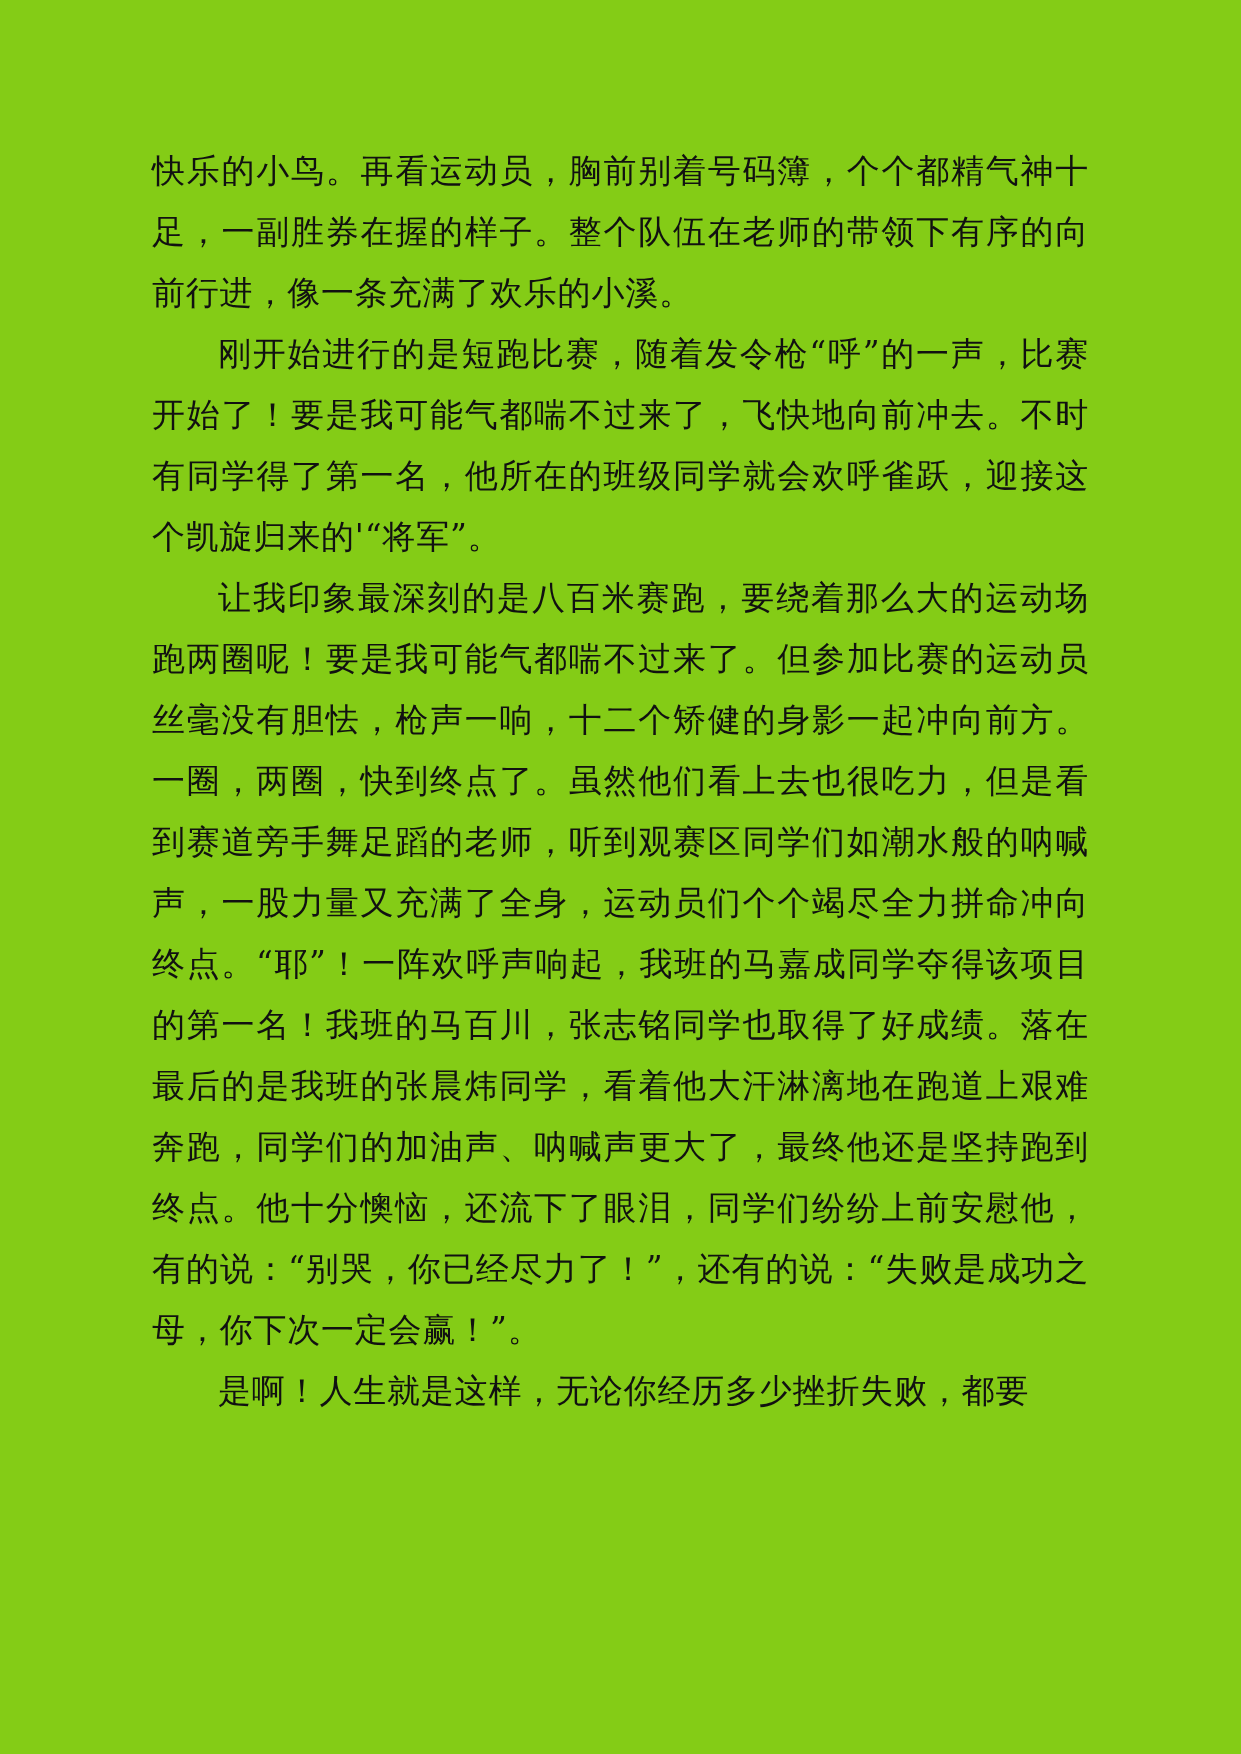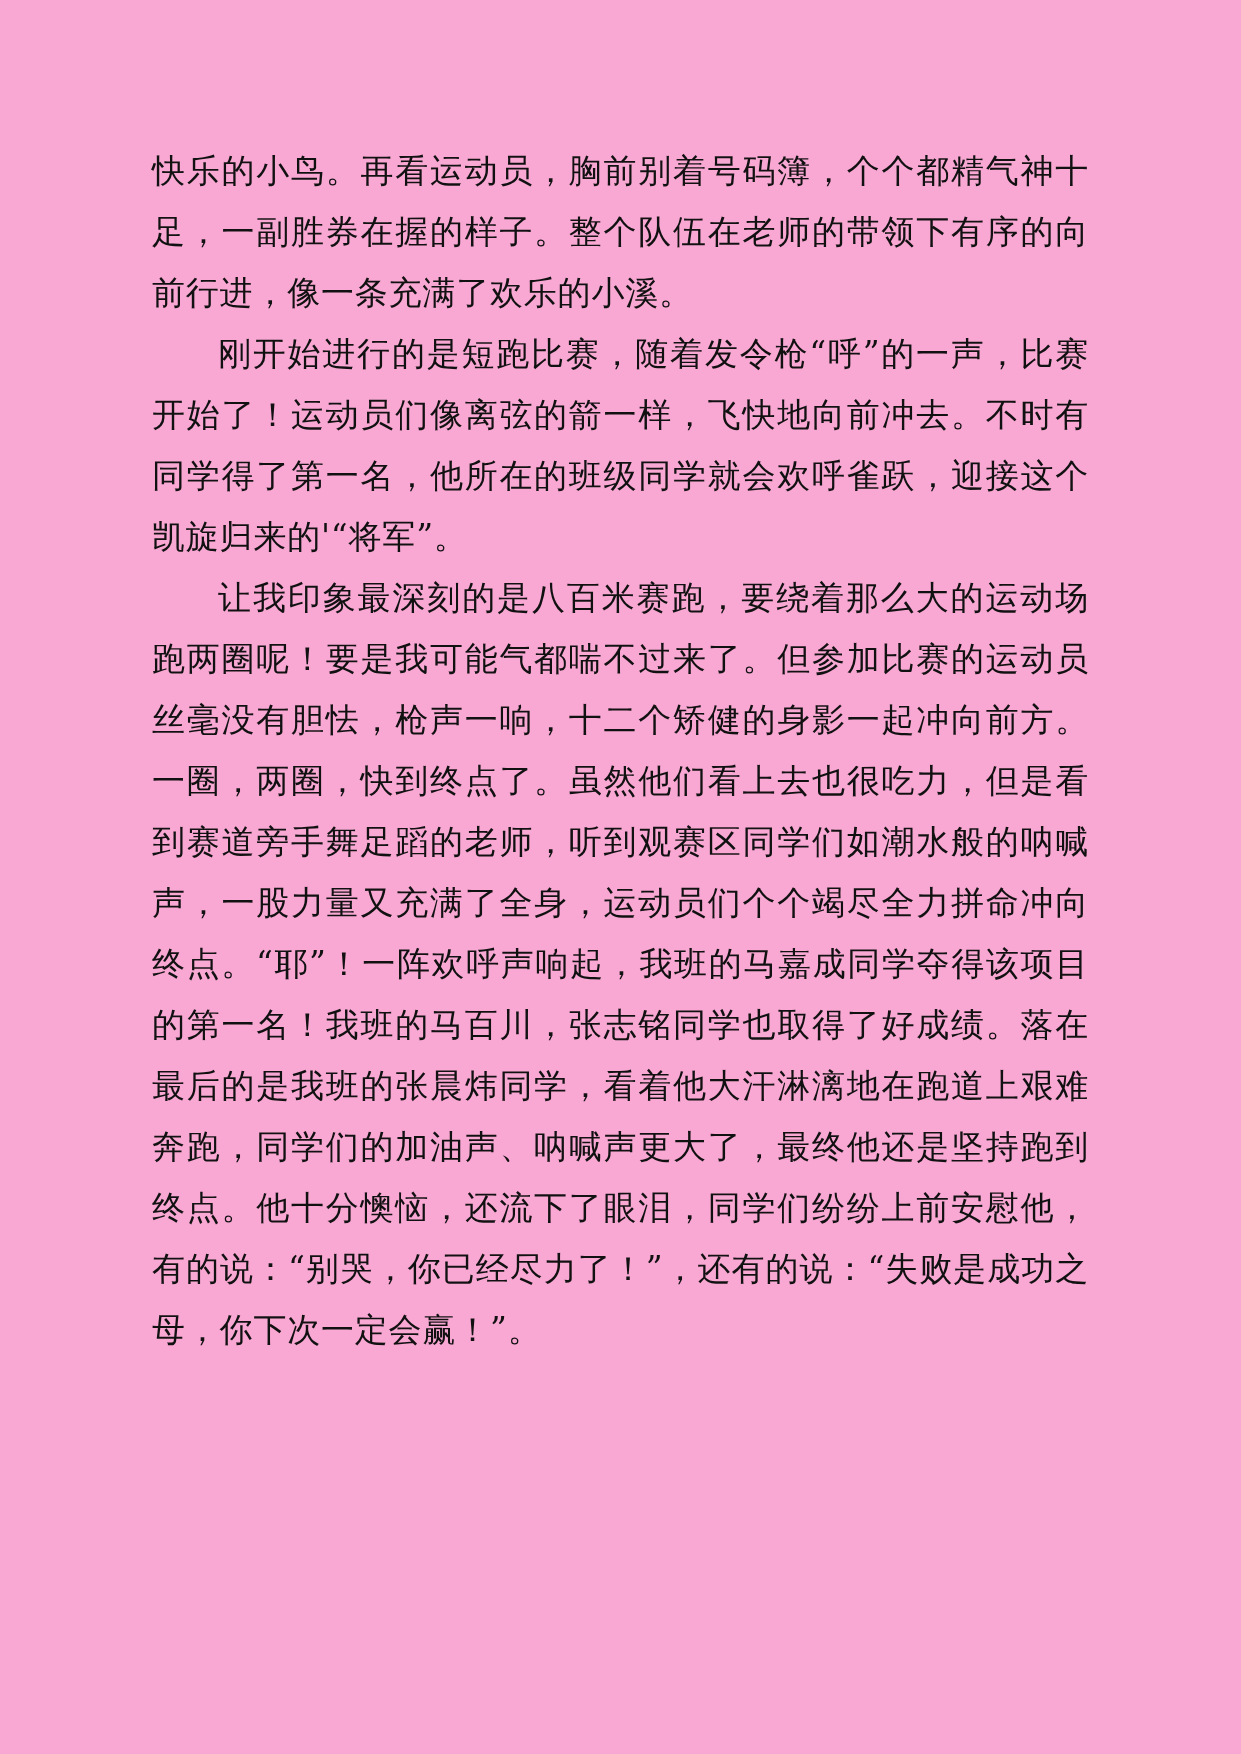--- a/index.html
+++ b/index.html
@@ -12,21 +12,21 @@
     height: 1754px;
     font-family: "DejaVu Serif", "Liberation Serif", serif;
     color: #000000;
     overflow: hidden;
   }
   .page {
     box-sizing: border-box;
     width: 1241px;
     height: 1754px;
     padding: 140px 152px 36px 152px;
-    background: #f9a8d4;
+    background: #84cc16;
   }
   .doc-body {
     font-size: 33px;
     line-height: 61px;
     letter-spacing: 0.8px;
     text-align: justify;
     text-justify: inter-character;
     color: #111111;
   }
   .para {
@@ -38,16 +38,17 @@
   .para.no-indent {
     text-indent: 0;
   }
 </style>
 </head>
 <body>
 
 <div class="page">
   <div class="doc-body">
     <p class="para no-indent">快乐的小鸟。再看运动员，胸前别着号码簿，个个都精气神十足，一副胜券在握的样子。整个队伍在老师的带领下有序的向前行进，像一条充满了欢乐的小溪。</p>
-    <p class="para">刚开始进行的是短跑比赛，随着发令枪“呼”的一声，比赛开始了！运动员们像离弦的箭一样，飞快地向前冲去。不时有同学得了第一名，他所在的班级同学就会欢呼雀跃，迎接这个凯旋归来的'“将军”。</p>
+    <p class="para">刚开始进行的是短跑比赛，随着发令枪“呼”的一声，比赛开始了！要是我可能气都喘不过来了，飞快地向前冲去。不时有同学得了第一名，他所在的班级同学就会欢呼雀跃，迎接这个凯旋归来的'“将军”。</p>
     <p class="para">让我印象最深刻的是八百米赛跑，要绕着那么大的运动场跑两圈呢！要是我可能气都喘不过来了。但参加比赛的运动员丝毫没有胆怯，枪声一响，十二个矫健的身影一起冲向前方。一圈，两圈，快到终点了。虽然他们看上去也很吃力，但是看到赛道旁手舞足蹈的老师，听到观赛区同学们如潮水般的呐喊声，一股力量又充满了全身，运动员们个个竭尽全力拼命冲向终点。“耶”！一阵欢呼声响起，我班的马嘉成同学夺得该项目的第一名！我班的马百川，张志铭同学也取得了好成绩。落在最后的是我班的张晨炜同学，看着他大汗淋漓地在跑道上艰难奔跑，同学们的加油声、呐喊声更大了，最终他还是坚持跑到终点。他十分懊恼，还流下了眼泪，同学们纷纷上前安慰他，有的说：“别哭，你已经尽力了！”，还有的说：“失败是成功之母，你下次一定会赢！”。</p>
+    <p class="para">是啊！人生就是这样，无论你经历多少挫折失败，都要</p>
   </div>
 </div>
 
 </body></html>

